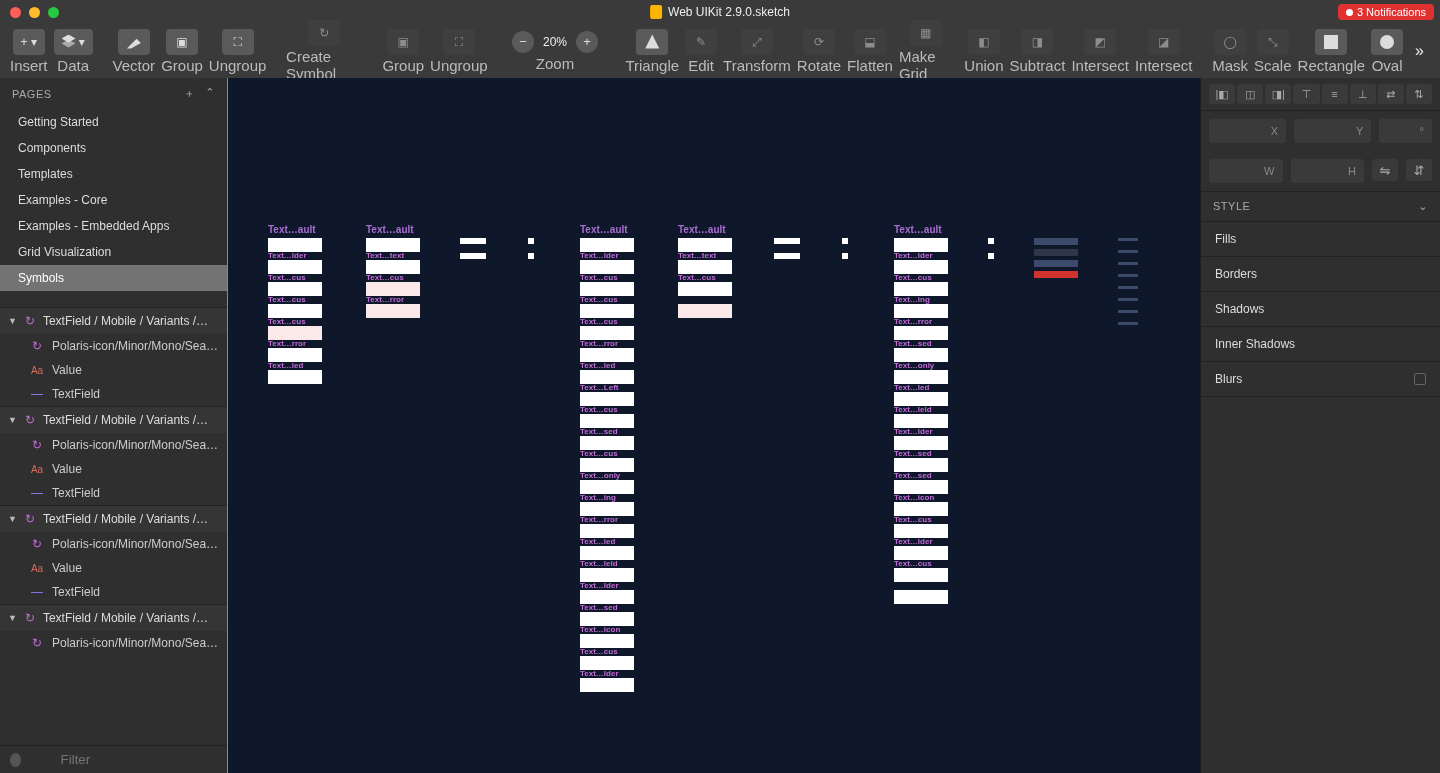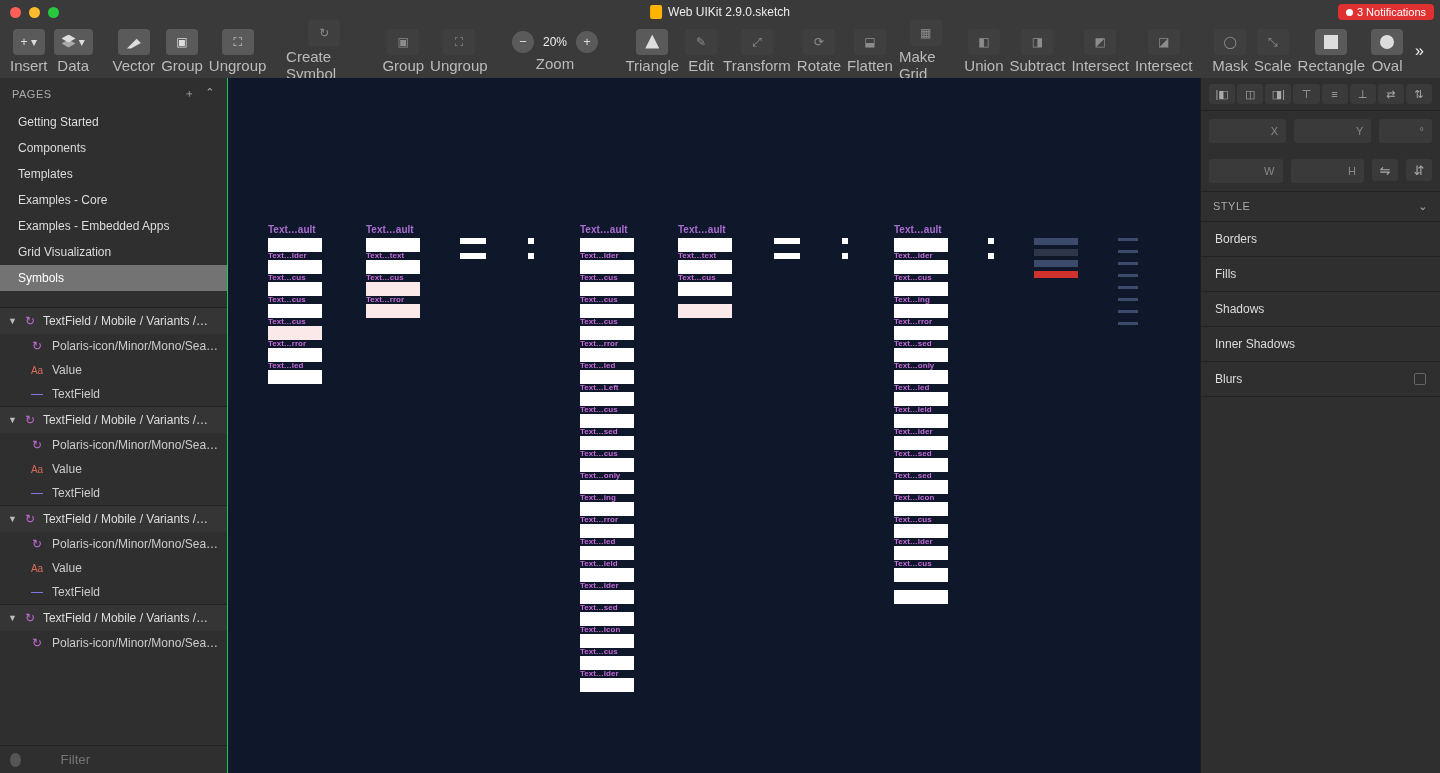--- a/index.html
+++ b/index.html
@@ -555,24 +555,24 @@
           <span>H</span>
         </div>
       <div class="flipbtn">⇋</div>
       <div class="flipbtn">⇵</div>
     </div>
     <div class="style-head">
       <span>STYLE</span>
       <span>⌄</span>
     </div>
     <div class="style-row">
+        <span>Fills</span>
+      </div>
+    <div class="style-row">
         <span>Borders</span>
-      </div>
-    <div class="style-row">
-        <span>Fills</span>
       </div>
     <div class="style-row">
         <span>Shadows</span>
       </div>
     <div class="style-row">
         <span>Inner Shadows</span>
       </div>
     <div class="style-row">
         <span>Blurs</span>
         <span style="width:12px;height:12px;border:1px solid #666;border-radius:2px;"></span>

